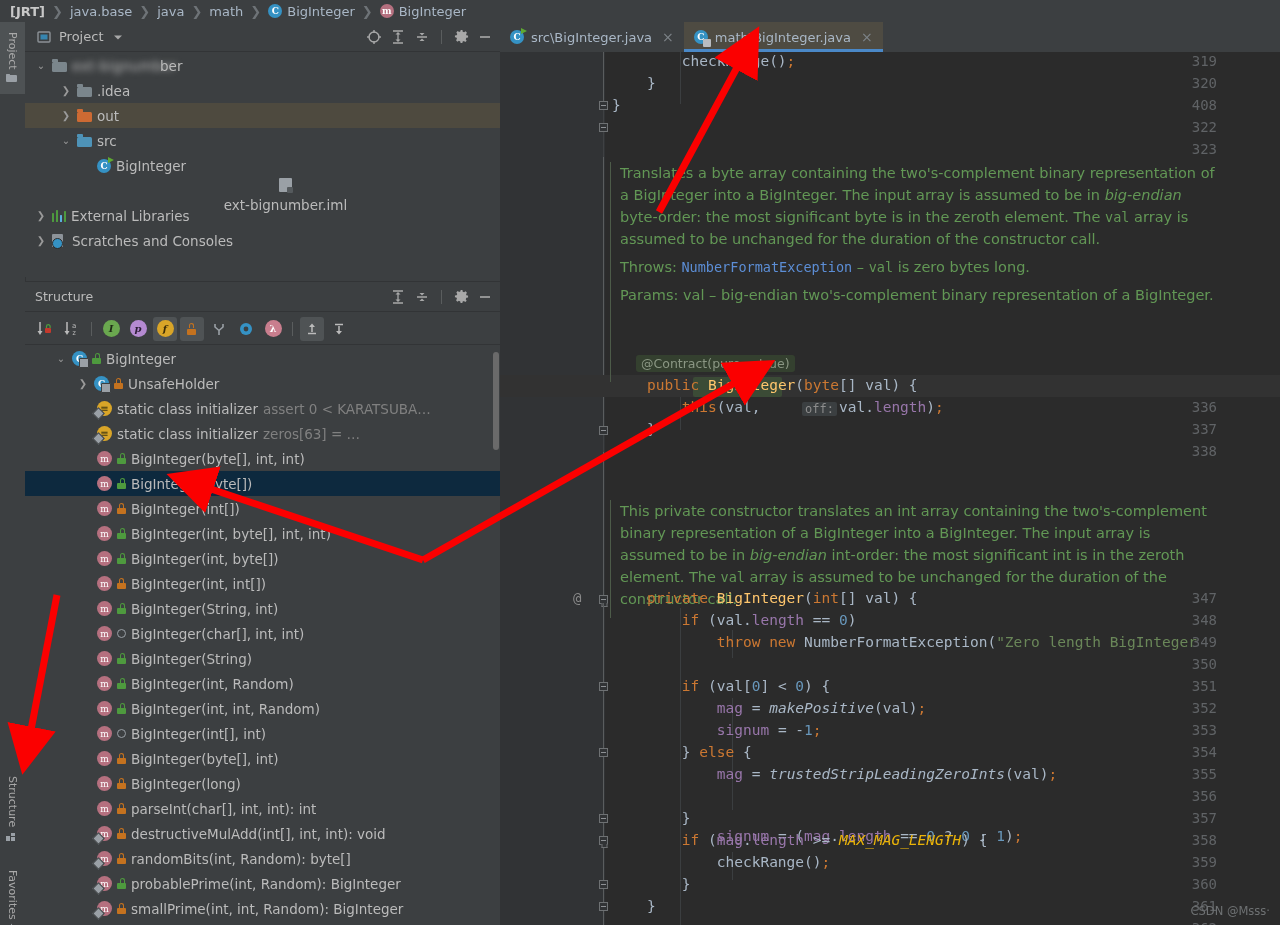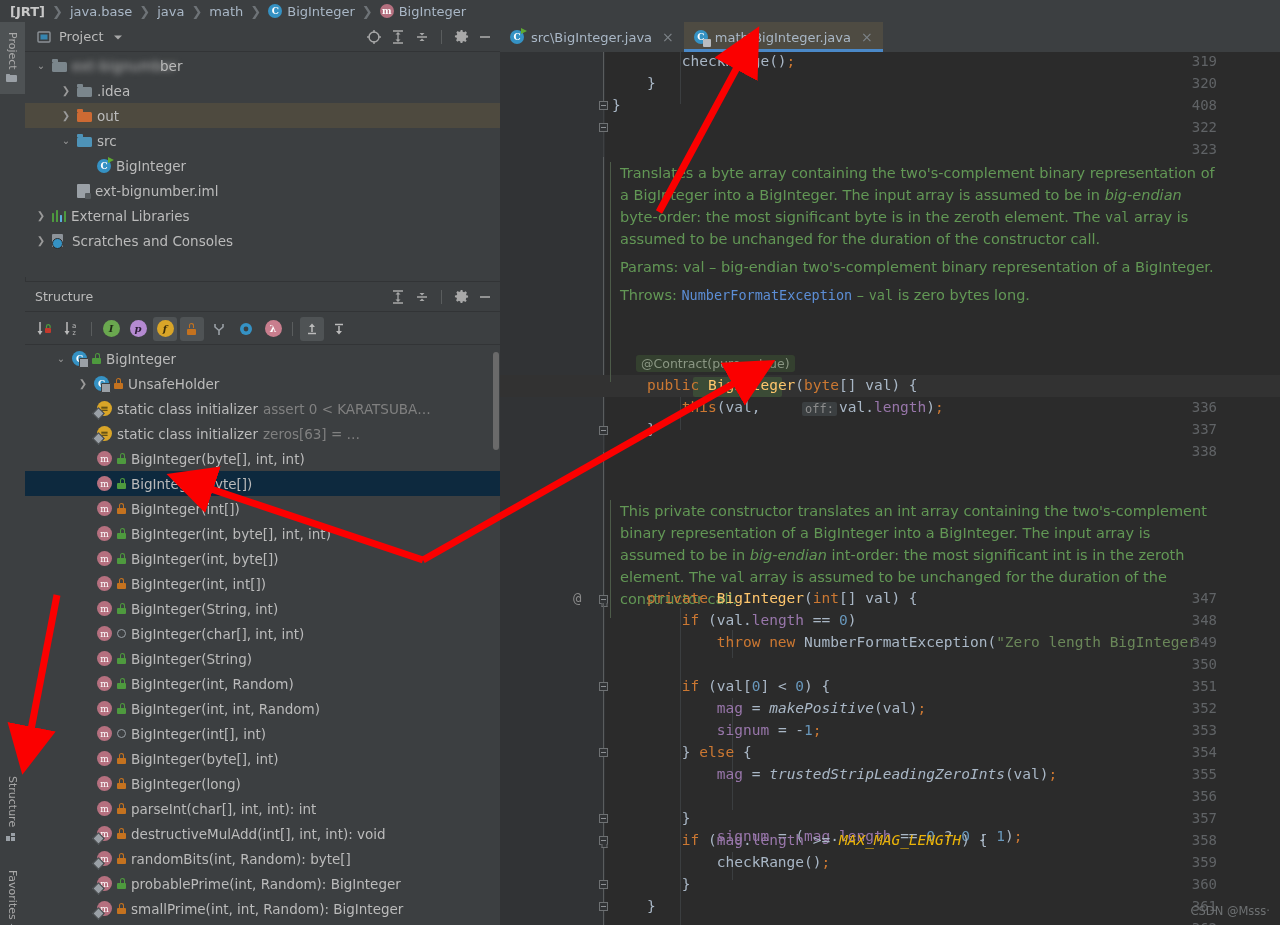--- a/index.html
+++ b/index.html
@@ -321,21 +321,21 @@
         <span class="arrow">⌄</span>
         <span class="folder blue">
             <i></i>
           </span>
         <span class="lbl">src</span>
       </div>
       <div class="row" style="padding-left:72px;">
         <span class="cls-ic run">C</span>
         <span class="lbl">BigInteger</span>
       </div>
-      <div class="row" style="padding-left:52px;">
+      <div class="row" style="padding-left:52px;flex-direction:column;">
         <span class="iml-ic"></span>
         <span class="lbl">ext-bignumber.iml</span>
       </div>
       <div class="row" style="padding-left:10px;">
         <span class="arrow">❯</span>
         <span class="lib-ic">
           <span style="height:9px;background:#4e9a3e;"></span>
             <span style="height:12px;background:#4e9a3e;"></span>
             <span style="height:7px;background:#5ab0e0;"></span>
             <span style="height:11px;background:#4e9a3e;"></span>
@@ -732,26 +732,26 @@
         <div class="cl" style="top:1px;">        checkRange()<span class="k">;</span></div>
         <div class="cl" style="top:23px;">    }</div>
         <div class="cl" style="top:45px;">}</div>
 
         <div class="docbar" style="left:-2px;top:110px;height:220px;"></div>
         <div class="doc" style="left:8px;top:110px;width:600px;">
           <div>
             <span>Translates a byte array containing the two's-complement binary representation </span><span>of a BigInteger into a BigInteger. The input array is assumed to be in </span><em>big-endian</em><span> byte-order: the most significant byte is in the zeroth element. The </span><span class="mono">val</span><span> array is assumed to be unchanged for the duration of the constructor call.</span>
           </div>
           <div style="margin-top:6px;">
+            <span>Throws:</span>
+            <span class="blue">NumberFormatException</span><span> – </span><span class="mono">val</span><span> is zero bytes long.</span>
+          </div>
+          <div style="margin-top:6px;">
             <span>Params:</span>
             <span>val – big-endian two's-complement binary representation of a BigInteger.</span>
-          </div>
-          <div style="margin-top:6px;">
-            <span>Throws:</span>
-            <span class="blue">NumberFormatException</span><span> – </span><span class="mono">val</span><span> is zero bytes long.</span>
           </div>
         </div>
 
         <div class="contract" style="left:24px;top:303px;">@Contract(pure = true)</div>
 
         <div class="methodhl" style="left:81px;top:325px;width:89px;height:20px;"></div>
         <div class="cl" style="top:325px;">    <span class="k">public</span> <span class="m">BigInteger</span>(<span class="k">byte</span>[] val) {</div>
         <div class="cl" style="top:347px;">        <span class="k">this</span>(val,  <span style="color:transparent;">xxxx</span><span class="n">0</span>, val.<span class="f">length</span>)<span class="k">;</span></div>
         <span class="hintchip" style="left:190px;top:350px;">off:</span>
         <div class="cl" style="top:369px;">    }</div>

